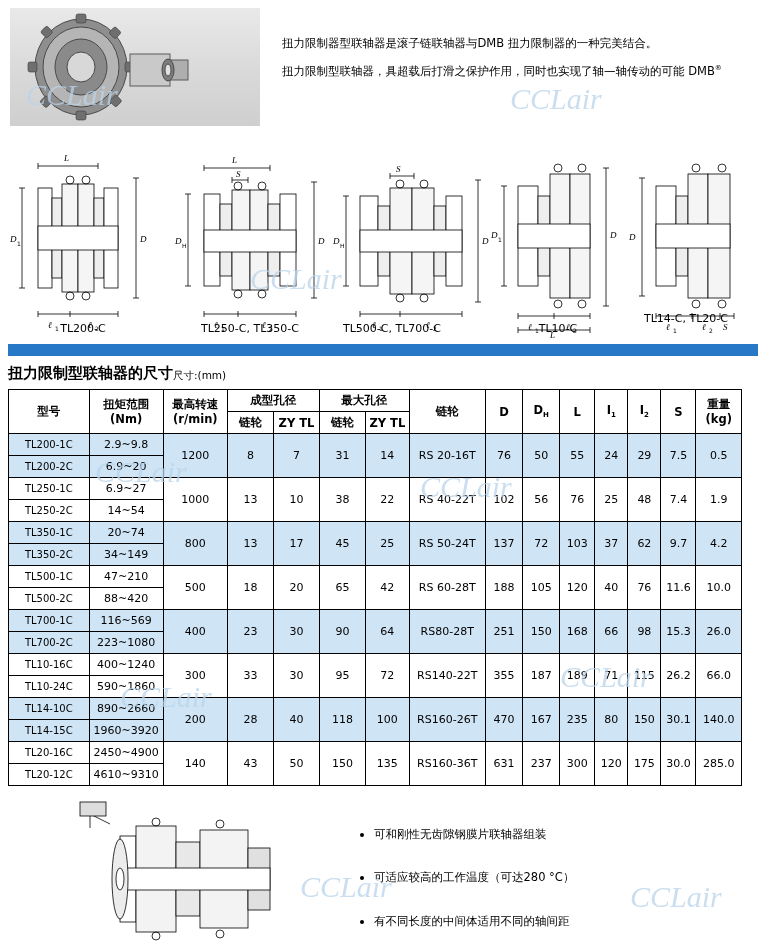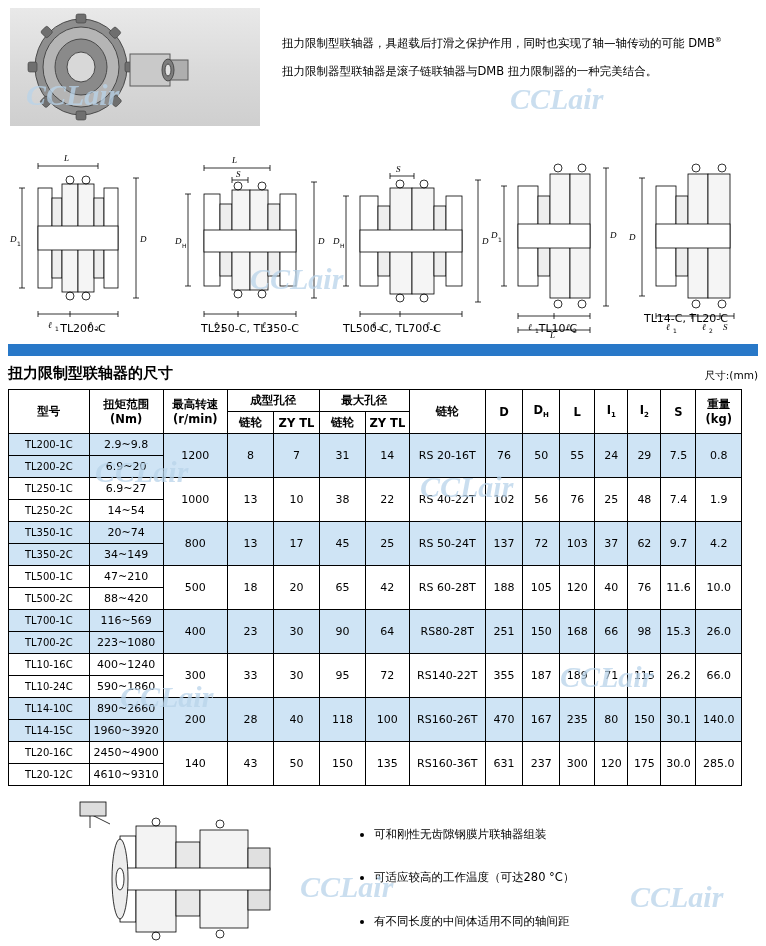--- a/index.html
+++ b/index.html
@@ -36,21 +36,21 @@
   .dwg-cap{
     position:absolute;font-size:11px;text-align:center;width:160px;
   }
 
   
   .headbar{
     margin:4px 8px 0 8px;height:12px;background:#2878c8;
   }
   .sect-title{
     margin:8px 8px 0 8px;font-size:15px;font-weight:bold;color:#000;
-    display:flex;justify-content:space-between;align-items:flex-end;
+    display:flex;justify-content:flex-start;align-items:flex-end;
   }
   .unit{font-size:10.5px;font-weight:normal;}
 
   
   table.spec{
     border-collapse:collapse;margin:6px 8px 0 8px;width:734px;
     font-size:11px;table-layout:fixed;
   }
   table.spec th,table.spec td{
     border:1px solid #000;text-align:center;padding:1px 1px;height:19px;
@@ -63,21 +63,21 @@
   .bottom{position:relative;height:160px;margin-top:10px;}
   .bullets{
     position:absolute;left:360px;top:22px;font-size:11.5px;line-height:2.9;
   }
   .bullets li{margin-bottom:10px;}
   .bullets ul{margin:0;padding-left:14px;}
 
   
   .wm{
     position:absolute;font-family:"Liberation Serif",serif;
-    font-style:italic;font-weight:bold;color:#b9d4ea;opacity:.75;
+    font-style:italic;font-weight:normal;color:#b9d4ea;opacity:.75;
     pointer-events:none;user-select:none;white-space:nowrap;
   }
   .wm1{left:26px;top:78px;font-size:30px;}
   .wm2{left:510px;top:82px;font-size:30px;}
   .wm3{left:250px;top:262px;font-size:30px;}
   .wm4{left:95px;top:455px;font-size:30px;}
   .wm5{left:420px;top:470px;font-size:30px;}
   .wm6{left:120px;top:680px;font-size:30px;}
   .wm7{left:560px;top:660px;font-size:30px;}
   .wm8{left:300px;top:870px;font-size:30px;}
@@ -109,22 +109,22 @@
         </g>
       </svg>
       <svg class="hub" viewBox="0 0 62 44">
         <rect x="2" y="6" width="40" height="32" fill="#c9c9c9" stroke="#5a5a5a"></rect>
         <rect x="40" y="12" width="20" height="20" fill="#aeaeae" stroke="#5a5a5a"></rect>
         <ellipse cx="40" cy="22" rx="6" ry="11" fill="#7d7d7d" stroke="#4a4a4a"></ellipse>
         <ellipse cx="40" cy="22" rx="3" ry="6" fill="#e2e2e2" stroke="#4a4a4a"></ellipse>
       </svg>
     </div>
     <div class="top-text">
+      <p><span>扭力限制器型联轴器是滚子链联轴器与DMB 扭力限制器的一种完美结合。</span></p>
       <p><span>扭力限制型联轴器，具超载后打滑之保护作用，同时也实现了轴—轴传动的可能 DMB</span><span class="sup">®</span></p>
-      <p><span>扭力限制器型联轴器是滚子链联轴器与DMB 扭力限制器的一种完美结合。</span></p>
     </div>
   </div>
 
   <div class="drawings">
 
     <svg class="dwg" style="left:8px;top:18px;" width="160" height="190" viewBox="0 0 160 190">
       <g stroke="#000" fill="none" stroke-width="0.8">
 
         <line x1="30" y1="18" x2="90" y2="18"></line>
           <path d="M30 15l0 6M90 15l0 6"></path>
@@ -367,21 +367,21 @@
           <td class=" hl" rowspan="2">7</td>
           <td class=" hl" rowspan="2">31</td>
           <td class=" hl" rowspan="2">14</td>
           <td class=" hl" rowspan="2">RS 20-16T</td>
           <td class=" hl" rowspan="2">76</td>
           <td class=" hl" rowspan="2">50</td>
           <td class=" hl" rowspan="2">55</td>
           <td class=" hl" rowspan="2">24</td>
           <td class=" hl" rowspan="2">29</td>
           <td class=" hl" rowspan="2">7.5</td>
-          <td class=" hl" rowspan="2">0.8</td>
+          <td class=" hl" rowspan="2">0.5</td>
         </tr>
         <tr>
           <td class="modelcell hl">TL200-2C</td>
           <td class=" hl">6.9~20</td>
         </tr>
         <tr>
           <td class="modelcell">TL250-1C</td>
           <td class="">6.9~27</td>
           <td class="" rowspan="2">1000</td>
           <td class="" rowspan="2">13</td>

